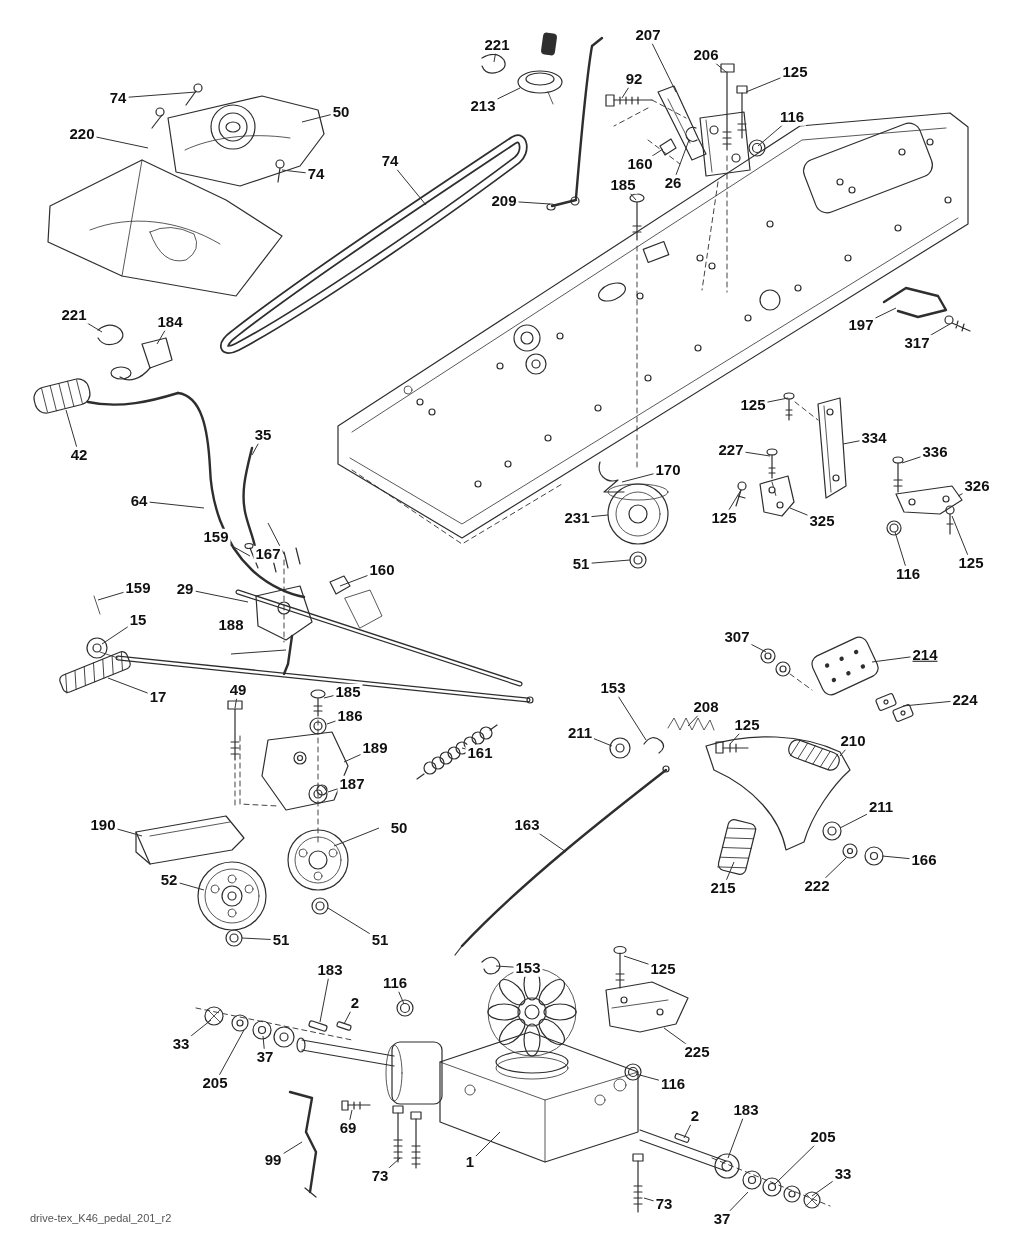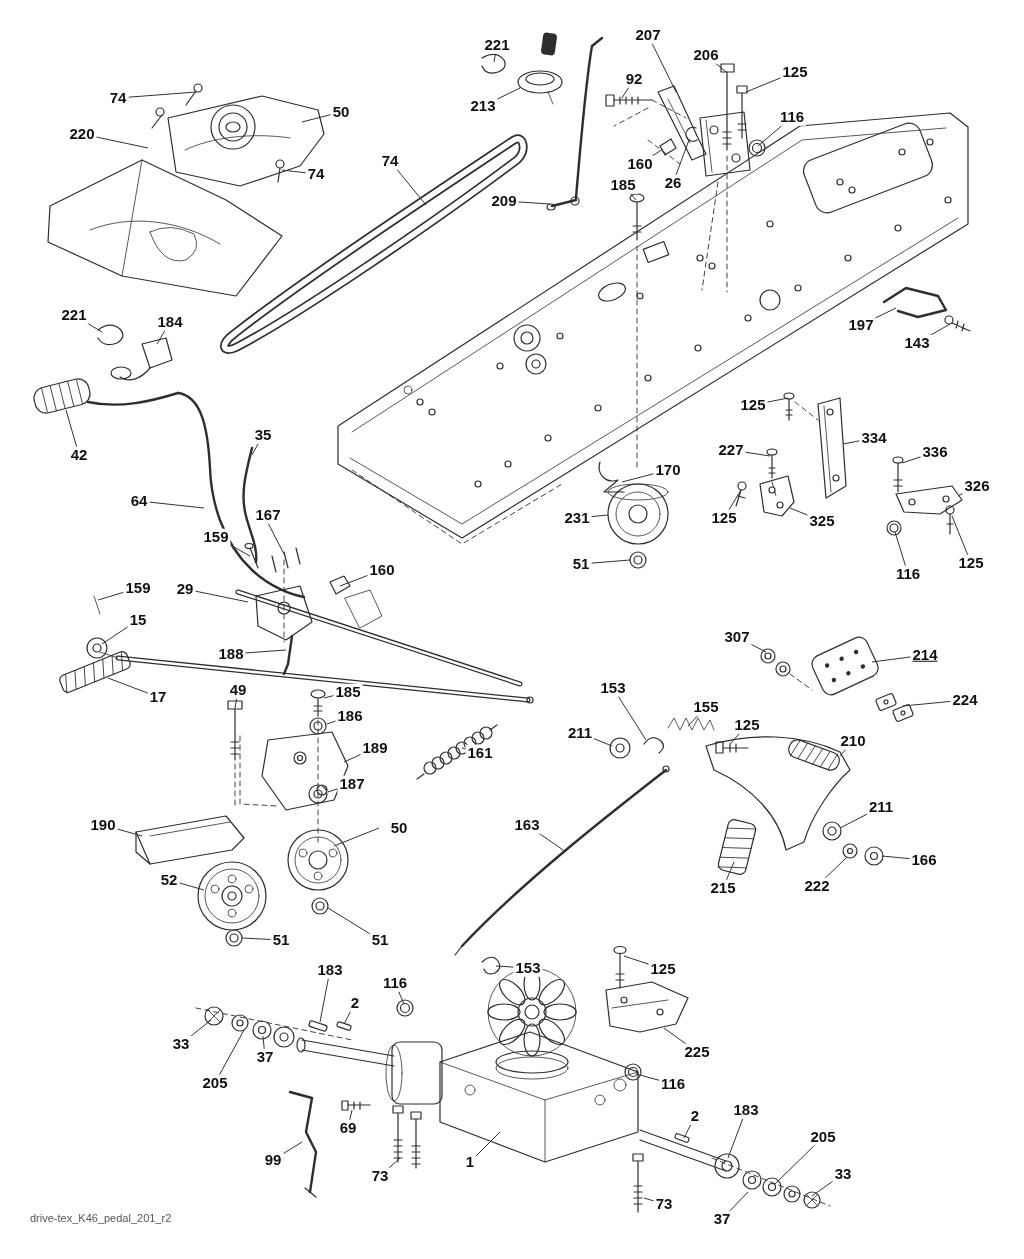--- a/index.html
+++ b/index.html
@@ -488,57 +488,57 @@
       <div class="part-label" style="left: 706px; top: 55px;">206</div>
       <div class="part-label" style="left: 634px; top: 79px;">92</div>
       <div class="part-label" style="left: 795px; top: 72px;">125</div>
       <div class="part-label" style="left: 792px; top: 117px;">116</div>
       <div class="part-label" style="left: 640px; top: 164px;">160</div>
       <div class="part-label" style="left: 673px; top: 183px;">26</div>
       <div class="part-label" style="left: 623px; top: 185px;">185</div>
       <div class="part-label" style="left: 504px; top: 201px;">209</div>
       <div class="part-label" style="left: 390px; top: 161px;">74</div>
       <div class="part-label" style="left: 861px; top: 325px;">197</div>
-      <div class="part-label" style="left: 917px; top: 343px;">143</div>
+      <div class="part-label" style="left: 917px; top: 343px;">317</div>
       <div class="part-label" style="left: 74px; top: 315px;">221</div>
       <div class="part-label" style="left: 170px; top: 322px;">184</div>
       <div class="part-label" style="left: 79px; top: 455px;">42</div>
       <div class="part-label" style="left: 263px; top: 435px;">35</div>
       <div class="part-label" style="left: 139px; top: 501px;">64</div>
       <div class="part-label" style="left: 753px; top: 405px;">125</div>
       <div class="part-label" style="left: 874px; top: 438px;">334</div>
       <div class="part-label" style="left: 935px; top: 452px;">336</div>
       <div class="part-label" style="left: 731px; top: 450px;">227</div>
       <div class="part-label" style="left: 668px; top: 470px;">170</div>
       <div class="part-label" style="left: 977px; top: 486px;">326</div>
       <div class="part-label" style="left: 577px; top: 518px;">231</div>
       <div class="part-label" style="left: 724px; top: 518px;">125</div>
       <div class="part-label" style="left: 822px; top: 521px;">325</div>
       <div class="part-label" style="left: 581px; top: 564px;">51</div>
       <div class="part-label" style="left: 908px; top: 574px;">116</div>
       <div class="part-label" style="left: 971px; top: 563px;">125</div>
-      <div class="part-label" style="left: 268px; top: 515px;">167</div>
+      <div class="part-label" style="left: 268px; top: 554px;">167</div>
       <div class="part-label" style="left: 216px; top: 537px;">159</div>
       <div class="part-label" style="left: 382px; top: 570px;">160</div>
       <div class="part-label" style="left: 138px; top: 588px;">159</div>
       <div class="part-label" style="left: 185px; top: 589px;">29</div>
       <div class="part-label" style="left: 138px; top: 620px;">15</div>
       <div class="part-label" style="left: 158px; top: 697px;">17</div>
-      <div class="part-label" style="left: 231px; top: 654px;">188</div>
+      <div class="part-label" style="left: 231px; top: 625px;">188</div>
       <div class="part-label" style="left: 238px; top: 690px;">49</div>
       <div class="part-label" style="left: 348px; top: 692px;">185</div>
       <div class="part-label" style="left: 350px; top: 716px;">186</div>
       <div class="part-label" style="left: 375px; top: 748px;">189</div>
       <div class="part-label" style="left: 480px; top: 753px;">161</div>
       <div class="part-label" style="left: 352px; top: 784px;">187</div>
       <div class="part-label" style="left: 737px; top: 637px;">307</div>
       <div class="part-label" style="left: 925px; top: 655px; text-decoration: underline;">214</div>
       <div class="part-label" style="left: 965px; top: 700px;">224</div>
       <div class="part-label" style="left: 613px; top: 688px;">153</div>
-      <div class="part-label" style="left: 706px; top: 707px;">155</div>
+      <div class="part-label" style="left: 706px; top: 707px;">208</div>
       <div class="part-label" style="left: 747px; top: 725px;">125</div>
       <div class="part-label" style="left: 580px; top: 733px;">211</div>
       <div class="part-label" style="left: 853px; top: 741px;">210</div>
       <div class="part-label" style="left: 103px; top: 825px;">190</div>
       <div class="part-label" style="left: 399px; top: 828px;">50</div>
       <div class="part-label" style="left: 527px; top: 825px;">163</div>
       <div class="part-label" style="left: 881px; top: 807px;">211</div>
       <div class="part-label" style="left: 169px; top: 880px;">52</div>
       <div class="part-label" style="left: 924px; top: 860px;">166</div>
       <div class="part-label" style="left: 723px; top: 888px;">215</div>

